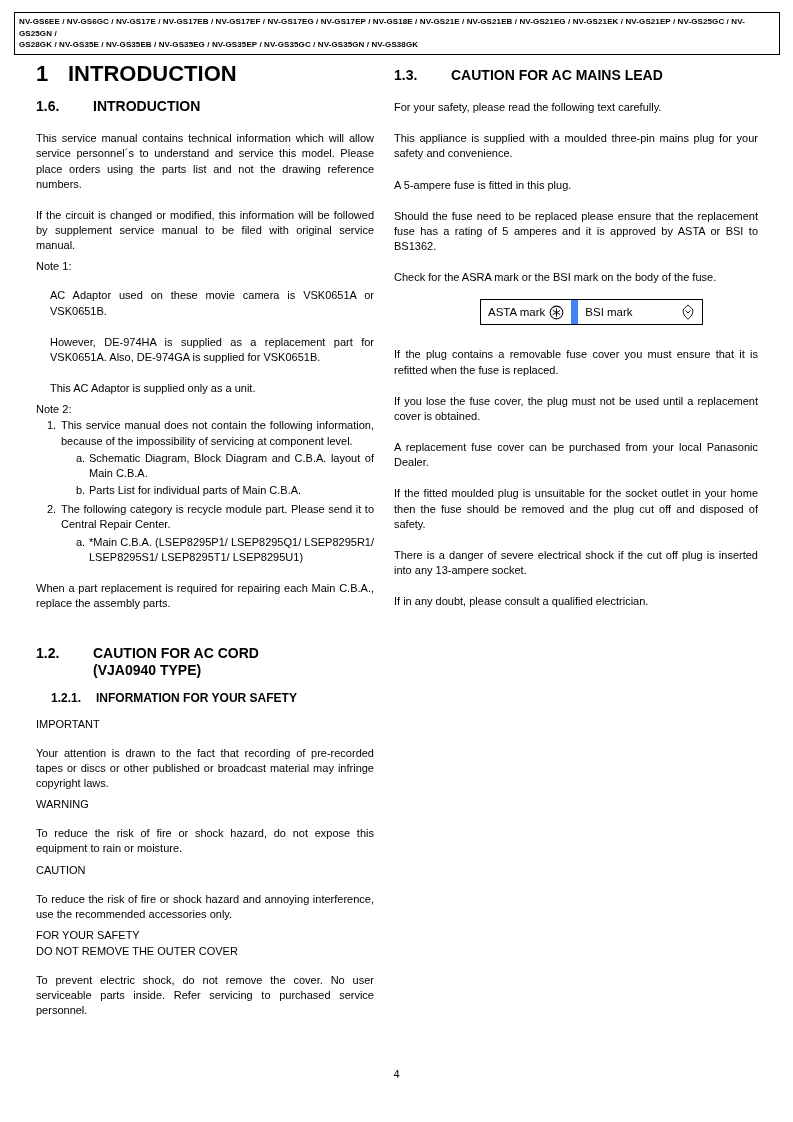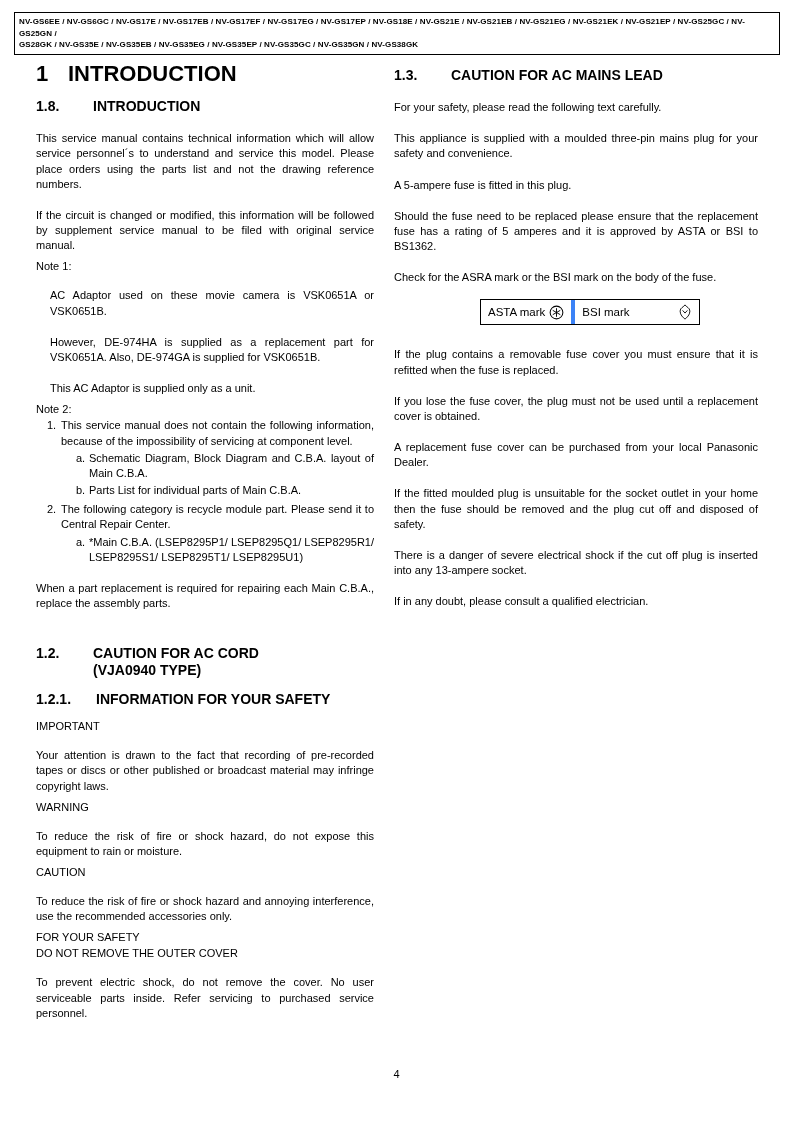--- a/index.html
+++ b/index.html
@@ -51,24 +51,25 @@
     line-height: 1.22;
     margin: 0 0 12px 0;
   }
   .h2 .num { width: 57px; flex-shrink: 0; }
   .h2 .ttl-12 { max-width: 205px; }
   .h2 .ttl-13 { max-width: 225px; }
   .h2.mt { margin-top: 34px; }
 
   .h3 {
     display: flex;
-    font-size: 14px;
+    font-size: 12px;
     font-weight: bold;
     line-height: 1.2;
     margin: 2px 0 12px 0;
+    text-align: center;
   }
   .h3 .num { width: 60px; flex-shrink: 0; }
 
   p.bp {
     font-size: 11px;
     line-height: 1.38;
     text-align: justify;
     margin: 16px 0 7px 0;
   }
   .blabel {
@@ -97,21 +98,21 @@
     display: inline-flex;
     border: 1px solid #000;
   }
   .mark-cell {
     display: flex;
     align-items: center;
     gap: 4px;
     padding: 4px 7px;
     font-size: 11.5px;
   }
-  .mark-cell + .mark-cell { border-left: 4px solid #3b82f6; gap: 48px; }
+  .mark-cell + .mark-cell { border-left: 7px solid #3b82f6; gap: 48px; }
 
   .footer-pageno {
     position: absolute;
     bottom: 42px;
     left: 0;
     width: 100%;
     text-align: center;
     font-size: 11px;
   }
 </style>
@@ -128,21 +129,21 @@
   <div class="columns">
 
     <div class="col-left">
 
       <div class="h1">
         <span class="num">1</span>
         <span>INTRODUCTION</span>
       </div>
 
       <div class="h2">
-        <span class="num">1.8.</span>
+        <span class="num">1.6.</span>
         <span>INTRODUCTION</span>
       </div>
 
       <p class="bp">This service manual contains technical information which will allow service personnel´s to understand and service this model. Please place orders using the parts list and not the drawing reference numbers.</p>
       <p class="bp">If the circuit is changed or modified, this information will be followed by supplement service manual to be filed with original service manual.</p>
 
       <div class="blabel">Note 1:</div>
       <p class="bp ind1">AC Adaptor used on these movie camera is VSK0651A or VSK0651B.</p>
       <p class="bp ind1">However, DE-974HA is supplied as a replacement part for VSK0651A. Also, DE-974GA is supplied for VSK0651B.</p>
       <p class="bp ind1">This AC Adaptor is supplied only as a unit.</p>

